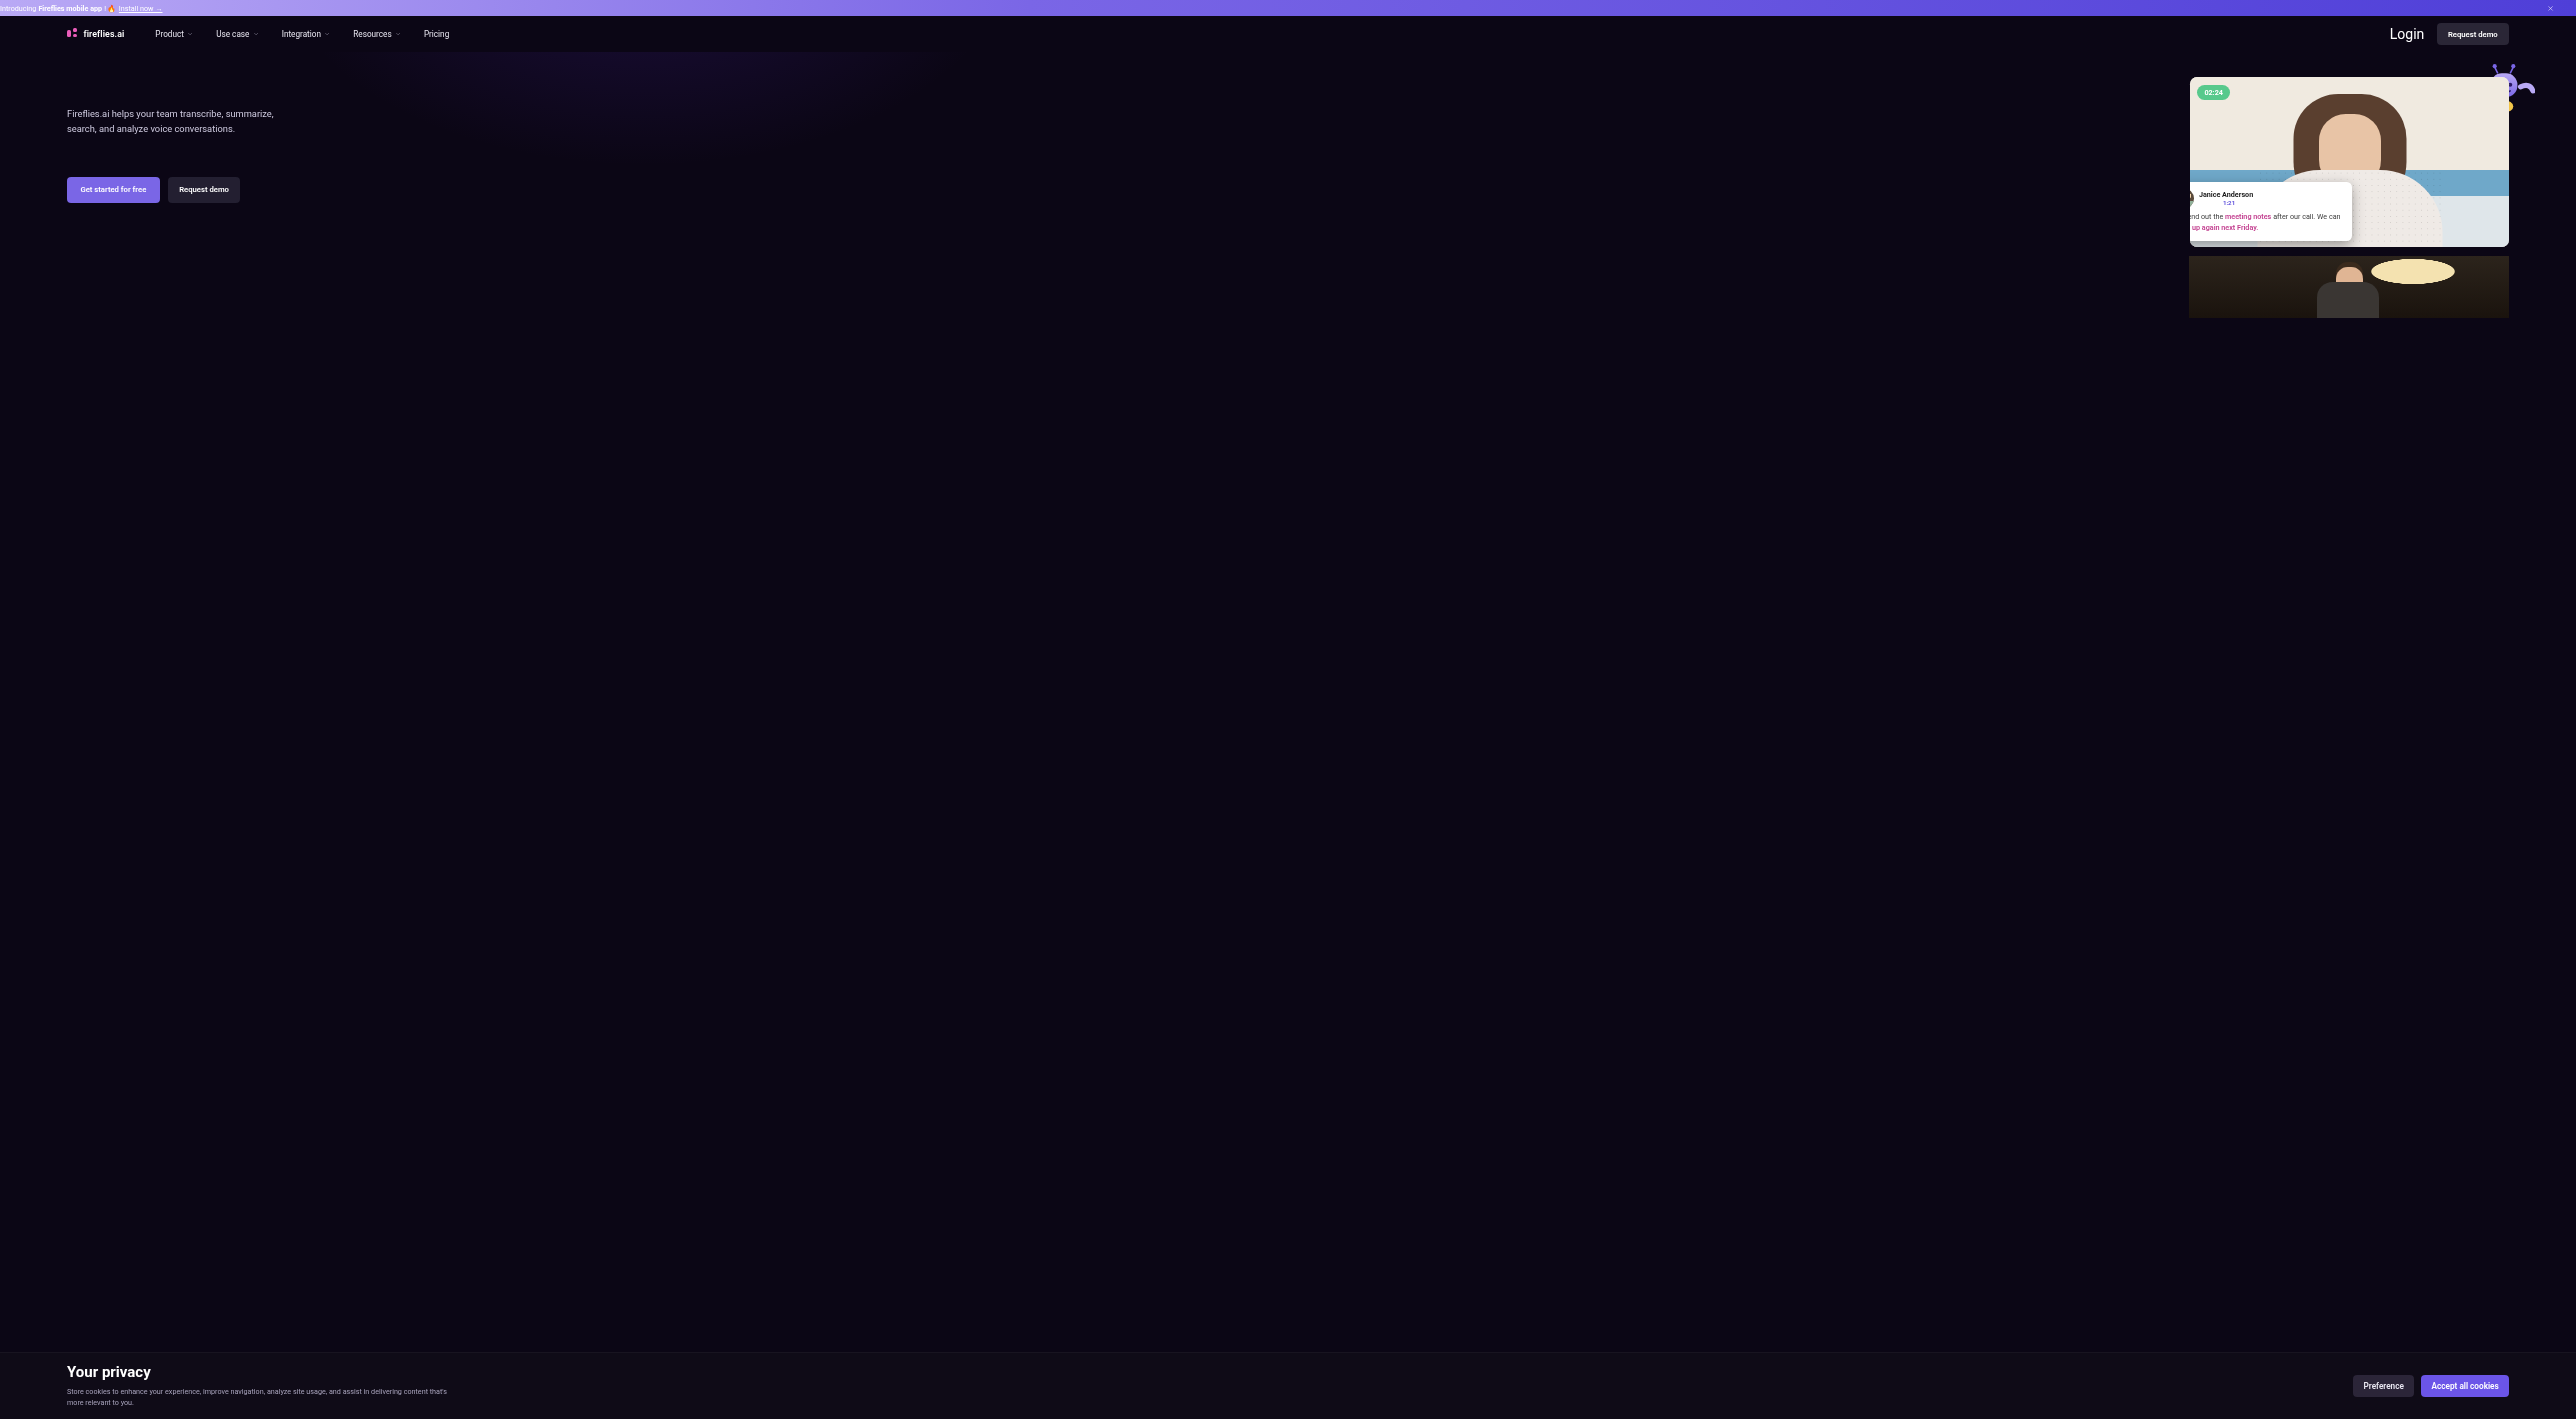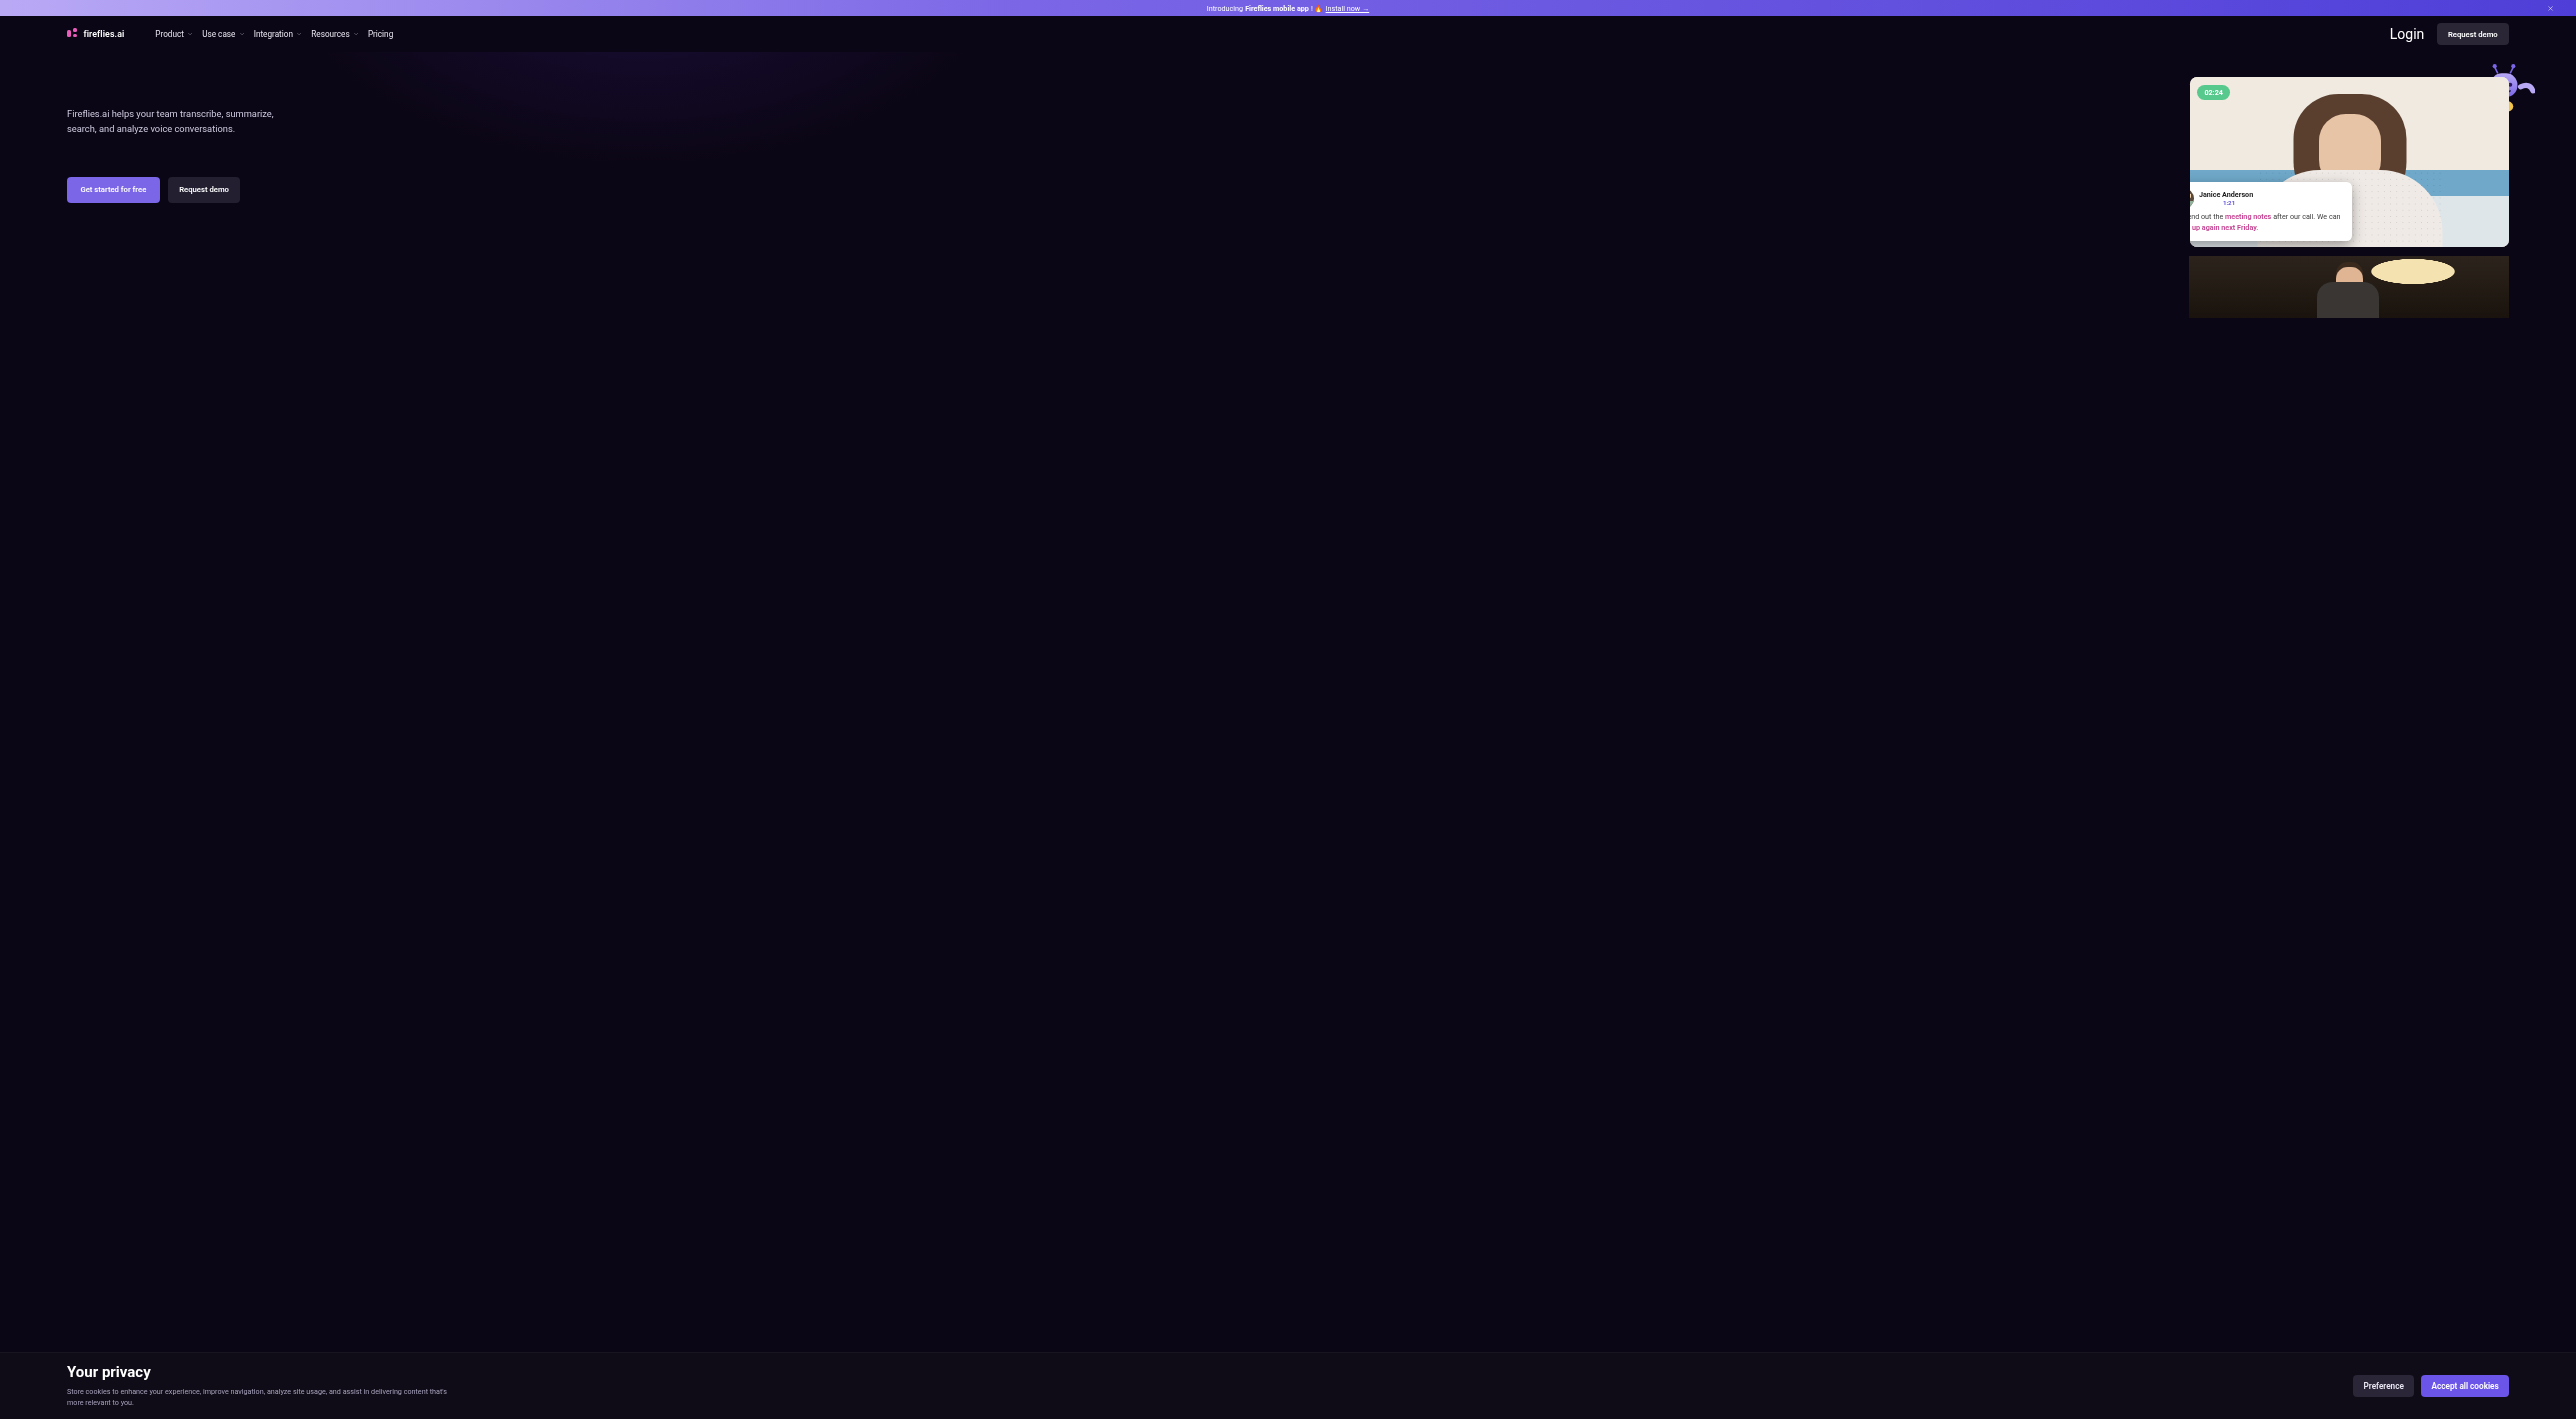--- a/index.html
+++ b/index.html
@@ -11,21 +11,21 @@
     overflow: hidden;
     position: relative;
   }
 
   
   .announce {
     position: relative;
     height: 16px;
     display: flex;
     align-items: center;
-    justify-content: center;
+    justify-content: flex-start;
     background: linear-gradient(90deg, #b9a9f5 0%, #7a66e6 40%, #4f3fd8 100%);
     color: #fff;
     font-size: 7.2px;
   }
   .announce .txt { display: inline-flex; gap: 2.1px; align-items: center; }
   .announce .install { text-decoration: underline; cursor: pointer; }
   .announce .close {
     position: absolute; right: 20.6px; top: 50%; transform: translateY(-50%);
     width: 10.3px; height: 10.3px; display: flex; align-items: center; justify-content: center;
     cursor: pointer; opacity: .9;
@@ -42,21 +42,21 @@
     background: radial-gradient(618px 155px at 50% -103px, rgba(120,70,255,.25), transparent 60%);
   }
   .logo { display: flex; align-items: center; gap: 5.2px; cursor: pointer; }
   .logo-mark { width: 11.3px; height: 11.3px; position: relative; }
   .logo-mark .bar { position: absolute; border-radius: 1.5px; }
   .logo-mark .b1 { left: 0; top: 1.5px; width: 4.1px; height: 7.2px; background: #e95cb9; }
   .logo-mark .b2 { left: 5.7px; top: 0; width: 4.1px; height: 4.1px; background: #e95cb9; }
   .logo-mark .b3 { left: 5.7px; top: 5.7px; width: 4.1px; height: 3.1px; background: #e95cb9; }
   .logo-text { font-size: 8.8px; font-weight: 600; letter-spacing: 0.1px; }
 
-  .nav { display: flex; align-items: center; gap: 9px; margin-left: 10.3px; }
+  .nav { display: flex; align-items: center; gap: 23px; margin-left: 10.3px; }
   .nav-item { display: inline-flex; align-items: center; gap: 3.1px; color: #e8e6f0; font-size: 8.2px; cursor: pointer; }
   .nav-item .chev { width: 6.2px; height: 6.2px; opacity: .7; }
 
   .header-right { margin-left: auto; display: flex; align-items: center; gap: 12.4px; }
   .login { font-size: 14px; color: #fff; cursor: pointer; }
   .btn { display: inline-flex; align-items: center; justify-content: center; border-radius: 4.1px; cursor: pointer; font-weight: 600; }
   .btn-secondary { background: #2a2636; color: #fff; padding: 6.2px 11.3px; font-size: 7.7px; }
   .btn-secondary.ghost { background: #231f31; }
   .btn-primary { background: #7a66e6; color: #fff; padding: 8.2px 13.4px; font-size: 7.7px; }
 

